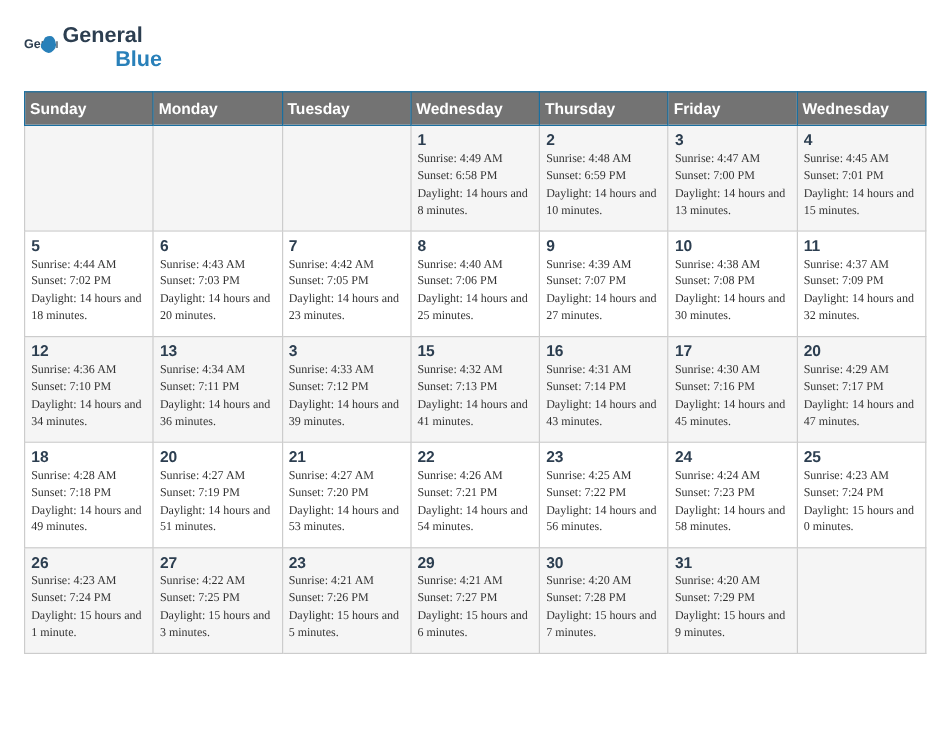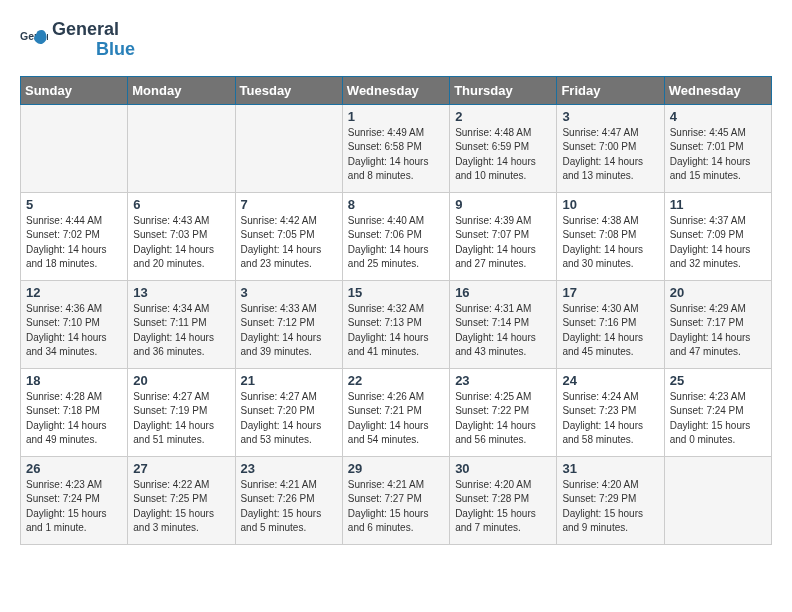--- a/index.html
+++ b/index.html
@@ -72,20 +72,21 @@
       font-size: 13px;
       font-weight: bold;
       color: #2c3e50;
       display: block;
       margin-bottom: 2px;
     }
     .day-info {
       font-size: 10px;
       color: #333;
       line-height: 1.45;
+      font-family: Liberation Serif, serif;
     }
     .empty-cell {
       background: #f5f5f5 !important;
     }
   </style>
 </head>
 <body>
 
 <div class="header">
   <div class="logo">

